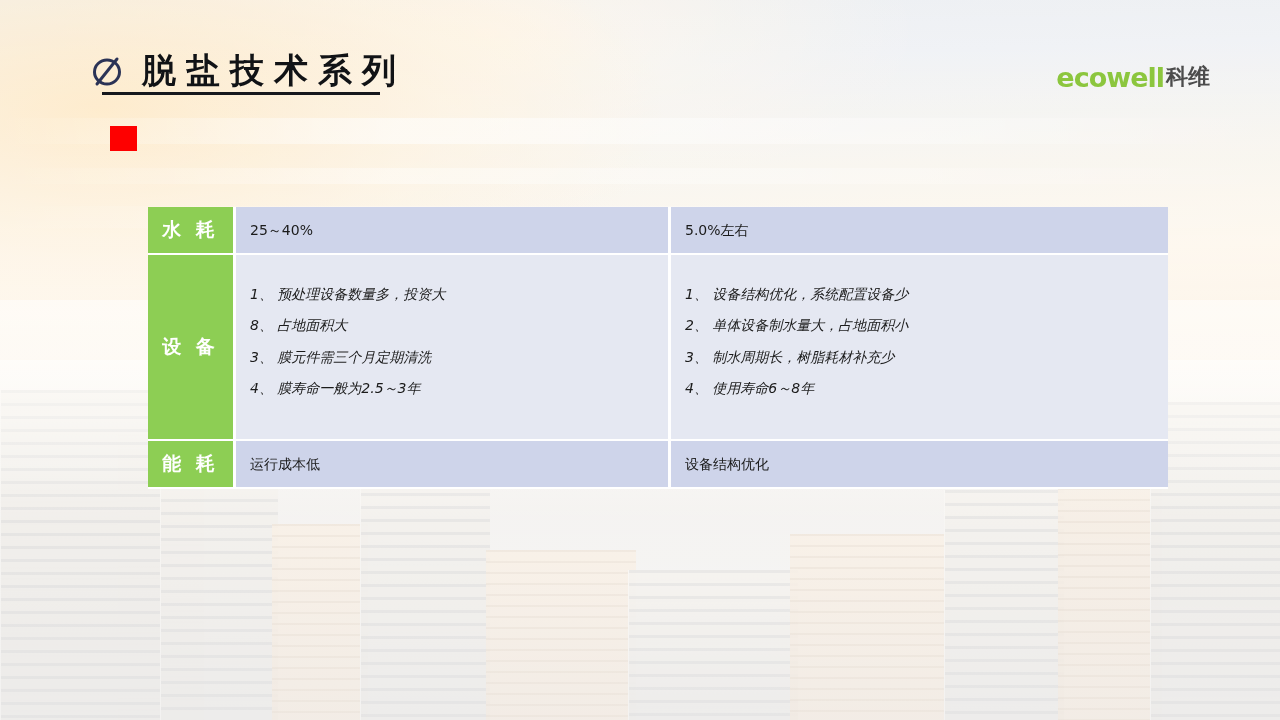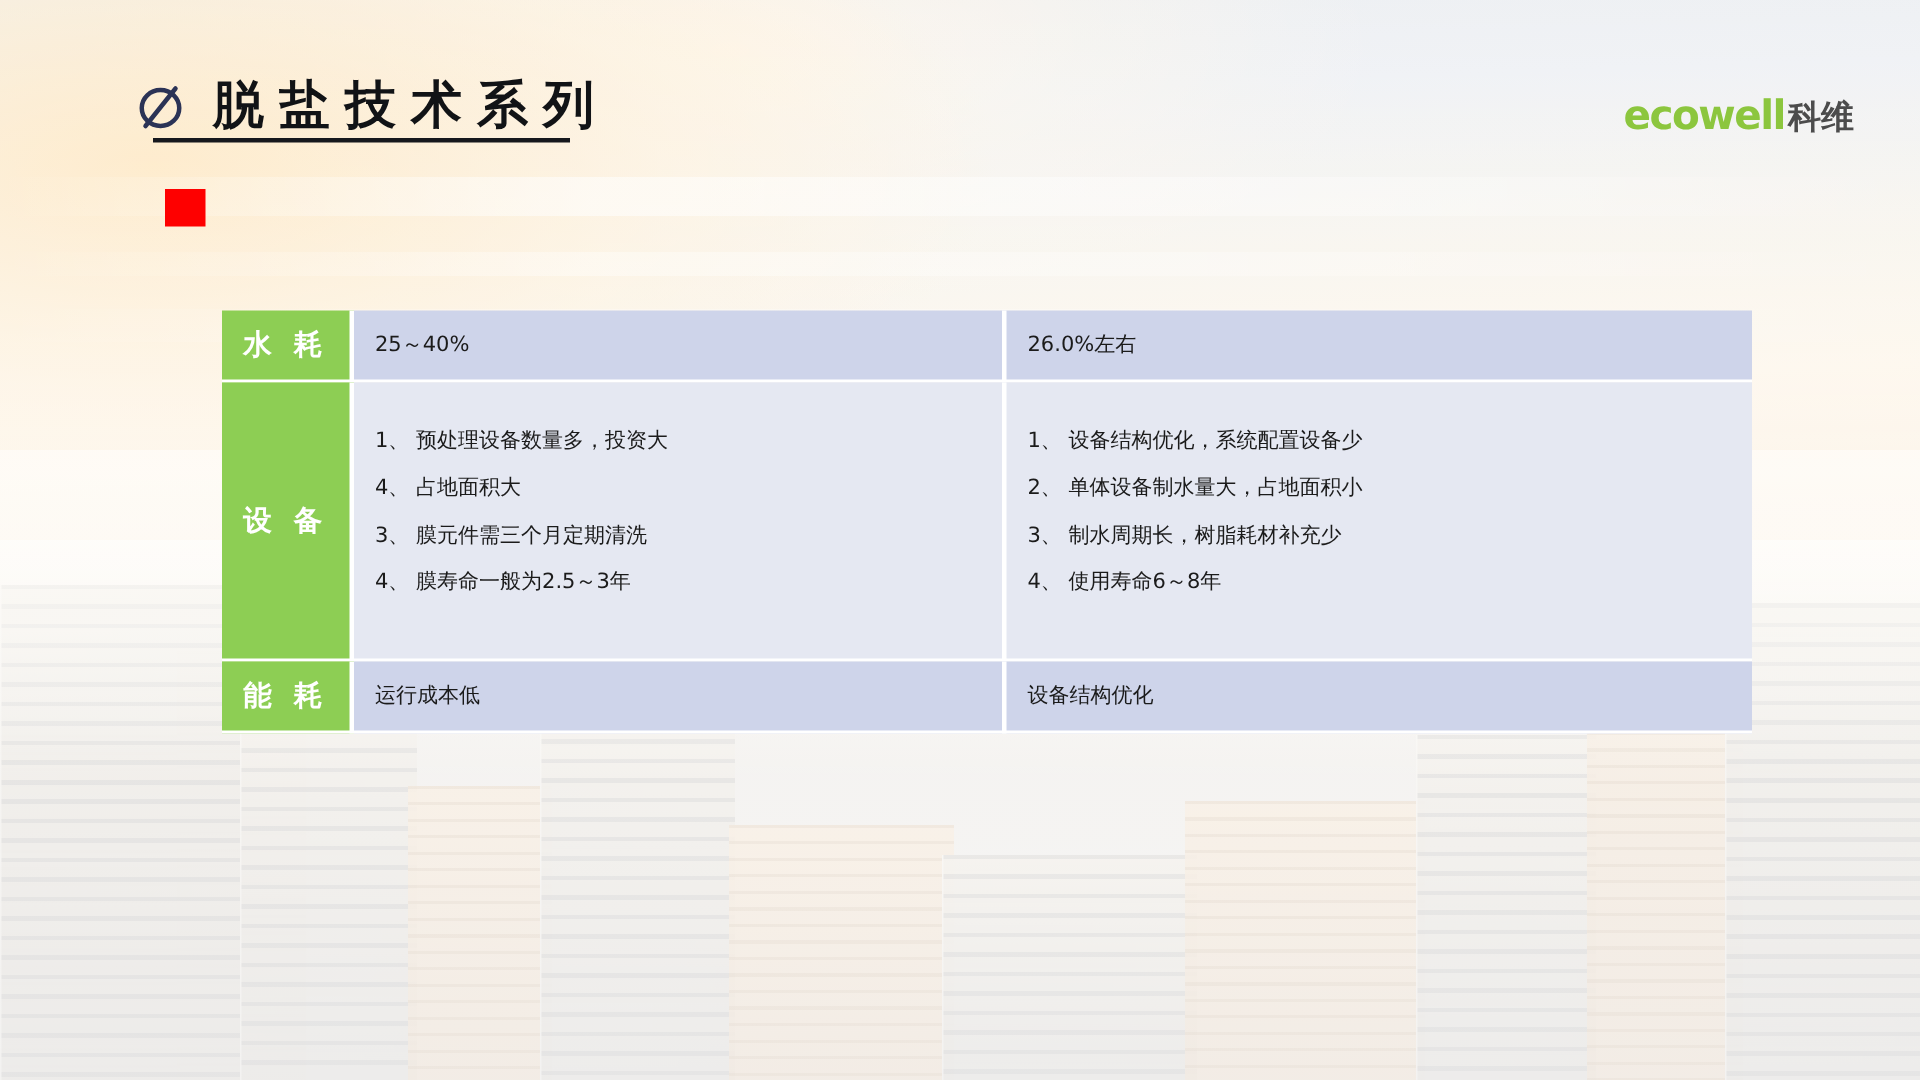--- a/index.html
+++ b/index.html
@@ -68,21 +68,21 @@
     font-size:34px; font-weight:bold; color:#111316;
     letter-spacing:10px; line-height:1;
     font-family:"DejaVu Sans","Liberation Sans",sans-serif;
   }
   .title-rule {
     position:absolute; left:102px; top:92px; width:278px; height:3px;
     background:#16181d;
   }
 
   
-  #logo { position:absolute; right:44px; top:62px; display:flex; align-items:center; gap:2px; }
+  #logo { position:absolute; right:70px; top:62px; display:flex; align-items:flex-start; gap:2px; }
   .logo-eco {
     font-size:27px; font-weight:bold; color:#8CC63E; letter-spacing:-1px;
     font-family:"DejaVu Sans","Liberation Sans",sans-serif;
   }
   .logo-cn {
     font-size:22px; font-weight:bold; color:#4c4c4c; letter-spacing:0px;
     font-family:"DejaVu Sans","Liberation Sans",sans-serif;
   }
 
   
@@ -129,21 +129,21 @@
     font-family:"DejaVu Sans","Liberation Sans",sans-serif;
   }
   .cell.col-b { border-left:3px solid #ffffff; }
   .shade-dark { background:#CED4EA; }
   .shade-light { background:#E5E8F2; }
 
   tr.row-thin td { height:48px; }
   tr.row-tall td { height:186px; }
   tr.row-two td { height:80px; }
 
-  .cell ol { list-style:none; }
+  .cell ol { list-style:none;font-style:italic; }
   .cell ol li { margin:0 0 11px 0; white-space:nowrap; }
   .cell ol li:last-child { margin-bottom:12px; }
   .cell .lines { }
   .lbl-tall { letter-spacing:4px; }
 </style>
 </head>
 <body>
 
 <div id="bg">
   <div class="sky"></div>
@@ -199,29 +199,29 @@
   <colgroup>
     <col class="c-label">
       <col class="c-a">
       <col class="c-b">
   </colgroup>
   <tbody>
 
     <tr class="row-thin">
       <td class="lbl">水 耗</td>
       <td class="cell shade-dark">25～40%</td>
-      <td class="cell col-b shade-dark">26.0%左右</td>
+      <td class="cell col-b shade-dark">5.0%左右</td>
     </tr>
 
     <tr class="row-tall">
       <td class="lbl lbl-tall">设 备</td>
       <td class="cell shade-light">
         <ol>
           <li>1、 预处理设备数量多，投资大</li>
-          <li>4、 占地面积大</li>
+          <li>8、 占地面积大</li>
           <li>3、 膜元件需三个月定期清洗</li>
           <li>4、 膜寿命一般为2.5～3年</li>
         </ol>
       </td>
       <td class="cell col-b shade-light">
         <ol>
           <li>1、 设备结构优化，系统配置设备少</li>
           <li>2、 单体设备制水量大，占地面积小</li>
           <li>3、 制水周期长，树脂耗材补充少</li>
           <li>4、 使用寿命6～8年</li>

